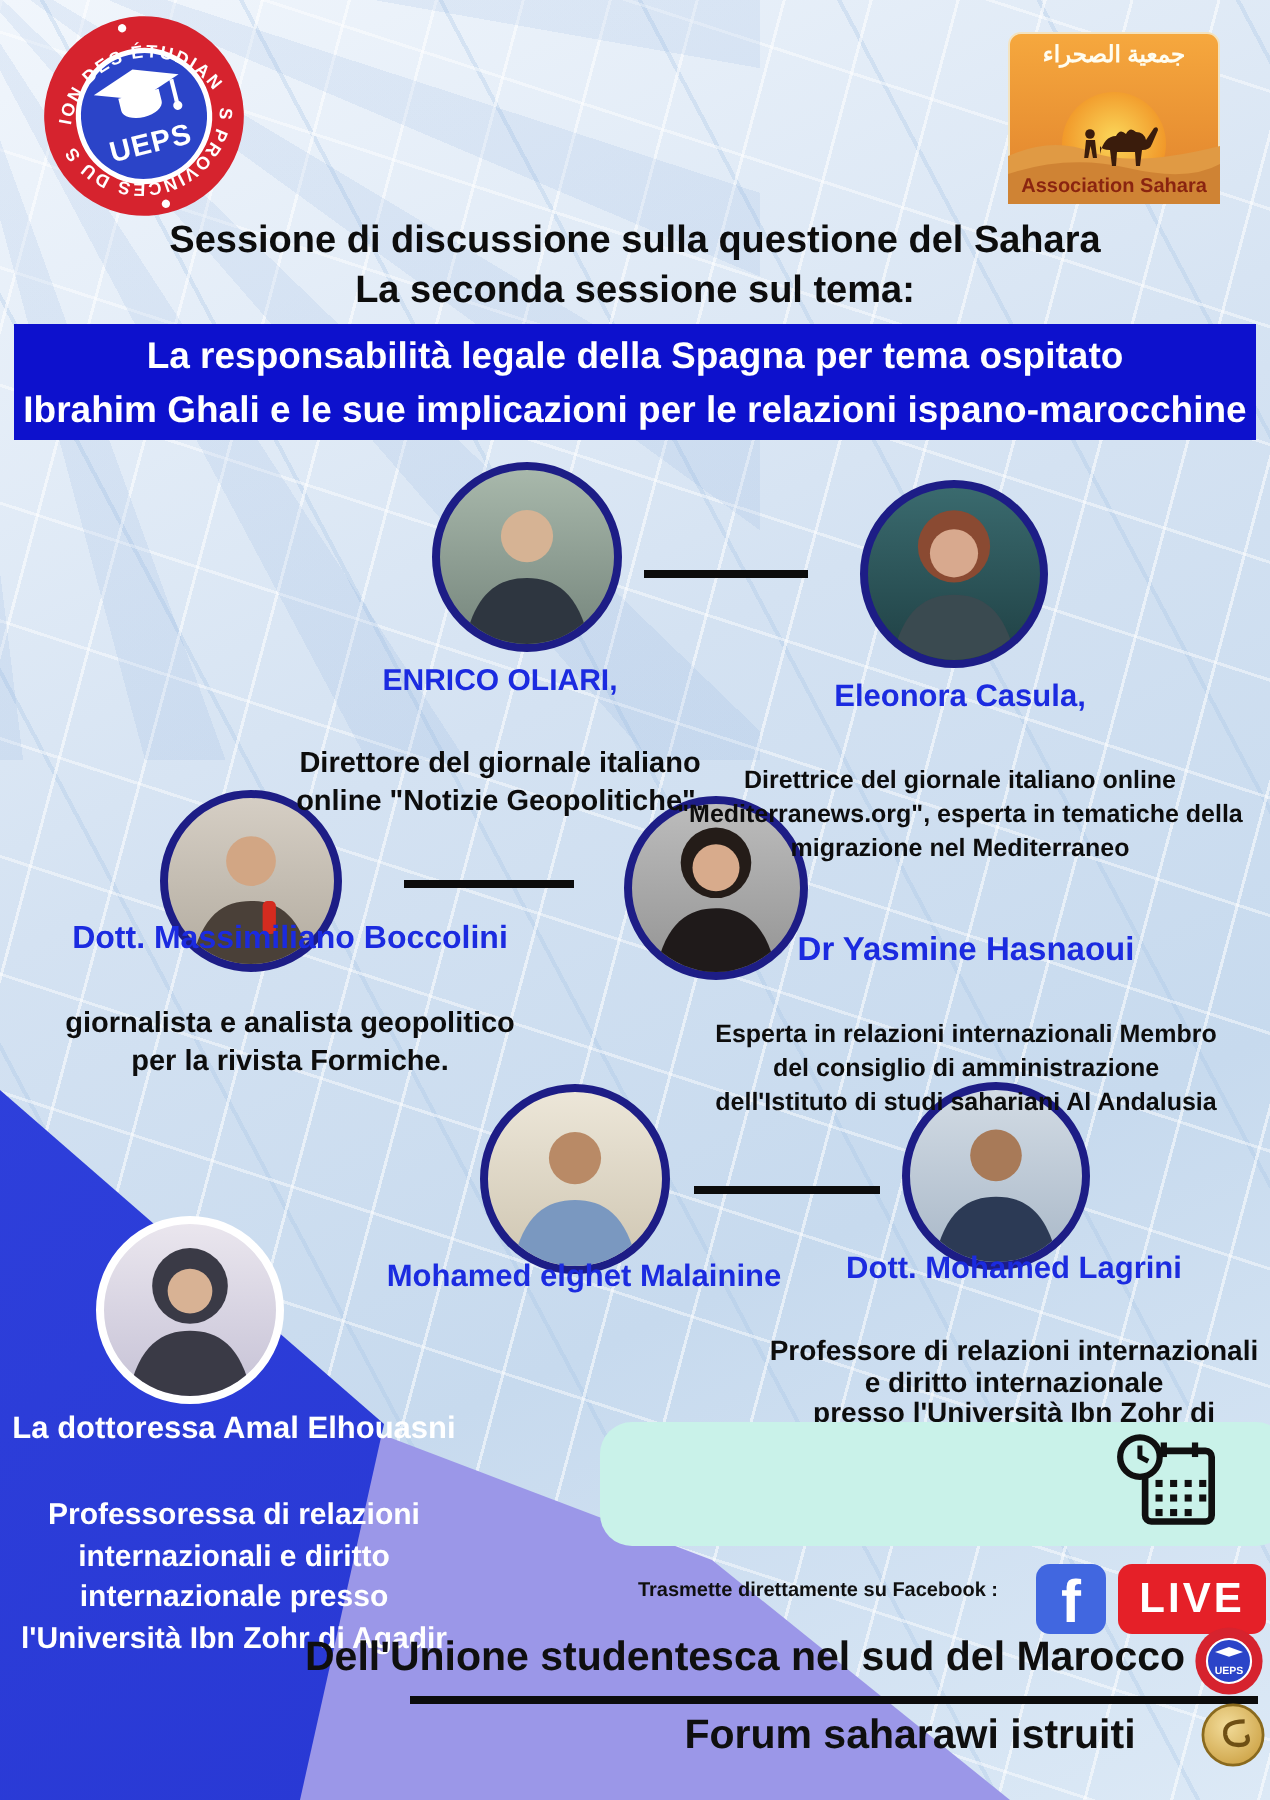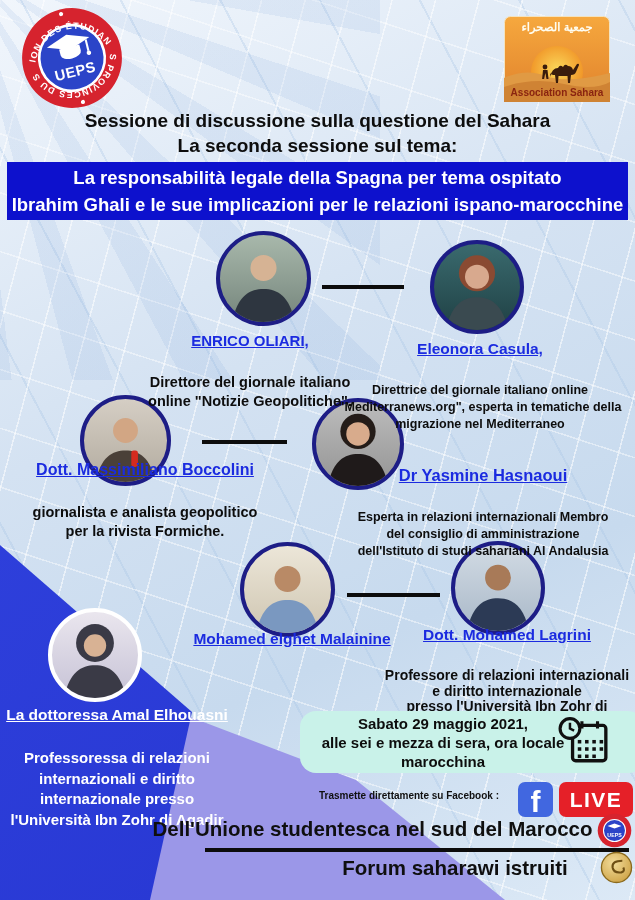--- a/index.html
+++ b/index.html
@@ -42,21 +42,21 @@
   .ph5{left:240px;top:542px;width:95px;height:95px;background:linear-gradient(#ece6d8,#cfc6b2);}
   .ph6{left:451px;top:541px;width:94px;height:94px;background:linear-gradient(#d2dbe4,#a9b8c8);}
   .ph7{left:48px;top:608px;width:94px;height:94px;background:linear-gradient(#eae6ee,#c6c2d6);border-color:#ffffff;}
 
   .connector{position:absolute;height:3.5px;background:#0c0c0c;}
   .c1{left:322px;top:285px;width:82px;}
   .c2{left:202px;top:440px;width:85px;}
   .c3{left:347px;top:593px;width:93px;}
 
   .sp{position:absolute;text-align:center;}
-  .sp .name{font-weight:800;color:#1b2be0;margin-bottom:2px;text-decoration:underline;}
+  .sp .name{font-weight:800;color:#1b2be0;margin-bottom:2px;}
   .sp .bio{font-weight:700;color:#0d0d0d;white-space:pre-line;margin-top:24px;}
   .sp-oliari{left:110px;top:332px;width:280px;}
   .sp-oliari .name{font-size:15px;}
   .sp-oliari .bio{font-size:14.5px;line-height:19px;font-weight:800;}
   .sp-casula{left:328px;top:340px;width:304px;}
   .sp-casula .name{font-size:15.5px;}
   .sp-casula .bio{font-size:12.5px;line-height:17px;}
   .sp-boccolini{left:2px;top:461px;width:286px;}
   .sp-boccolini .name{font-size:16px;}
   .sp-boccolini .bio{font-size:14.5px;line-height:19px;font-weight:800;}
@@ -239,24 +239,20 @@
   </div>
   <div class="sp sp-amal">
     <div class="name">La dottoressa Amal Elhouasni</div>
     <div class="bio">Professoressa di relazioni
 internazionali e diritto
 internazionale presso
 l'Università Ibn Zohr di Agadir</div>
   </div>
 
   <div class="abs datebox">
-    <div class="datetext">
-      <div>Sabato 29 maggio 2021,</div>
-      <div>alle sei e mezza di sera, ora locale marocchina</div>
-    </div>
     <svg class="dateicon" viewBox="0 0 50 48">
       <rect x="14" y="9" width="32" height="34" rx="3" fill="none" stroke="#101010" stroke-width="3.2"></rect>
       <line x1="23" y1="5" x2="23" y2="12" stroke="#101010" stroke-width="3"></line>
       <line x1="38" y1="5" x2="38" y2="12" stroke="#101010" stroke-width="3"></line>
       <g fill="#101010">
         <rect x="19" y="23" width="3.4" height="3.4"></rect>
           <rect x="26" y="23" width="3.4" height="3.4"></rect>
           <rect x="33" y="23" width="3.4" height="3.4"></rect>
           <rect x="40" y="23" width="3.4" height="3.4"></rect>
         <rect x="19" y="30" width="3.4" height="3.4"></rect>

